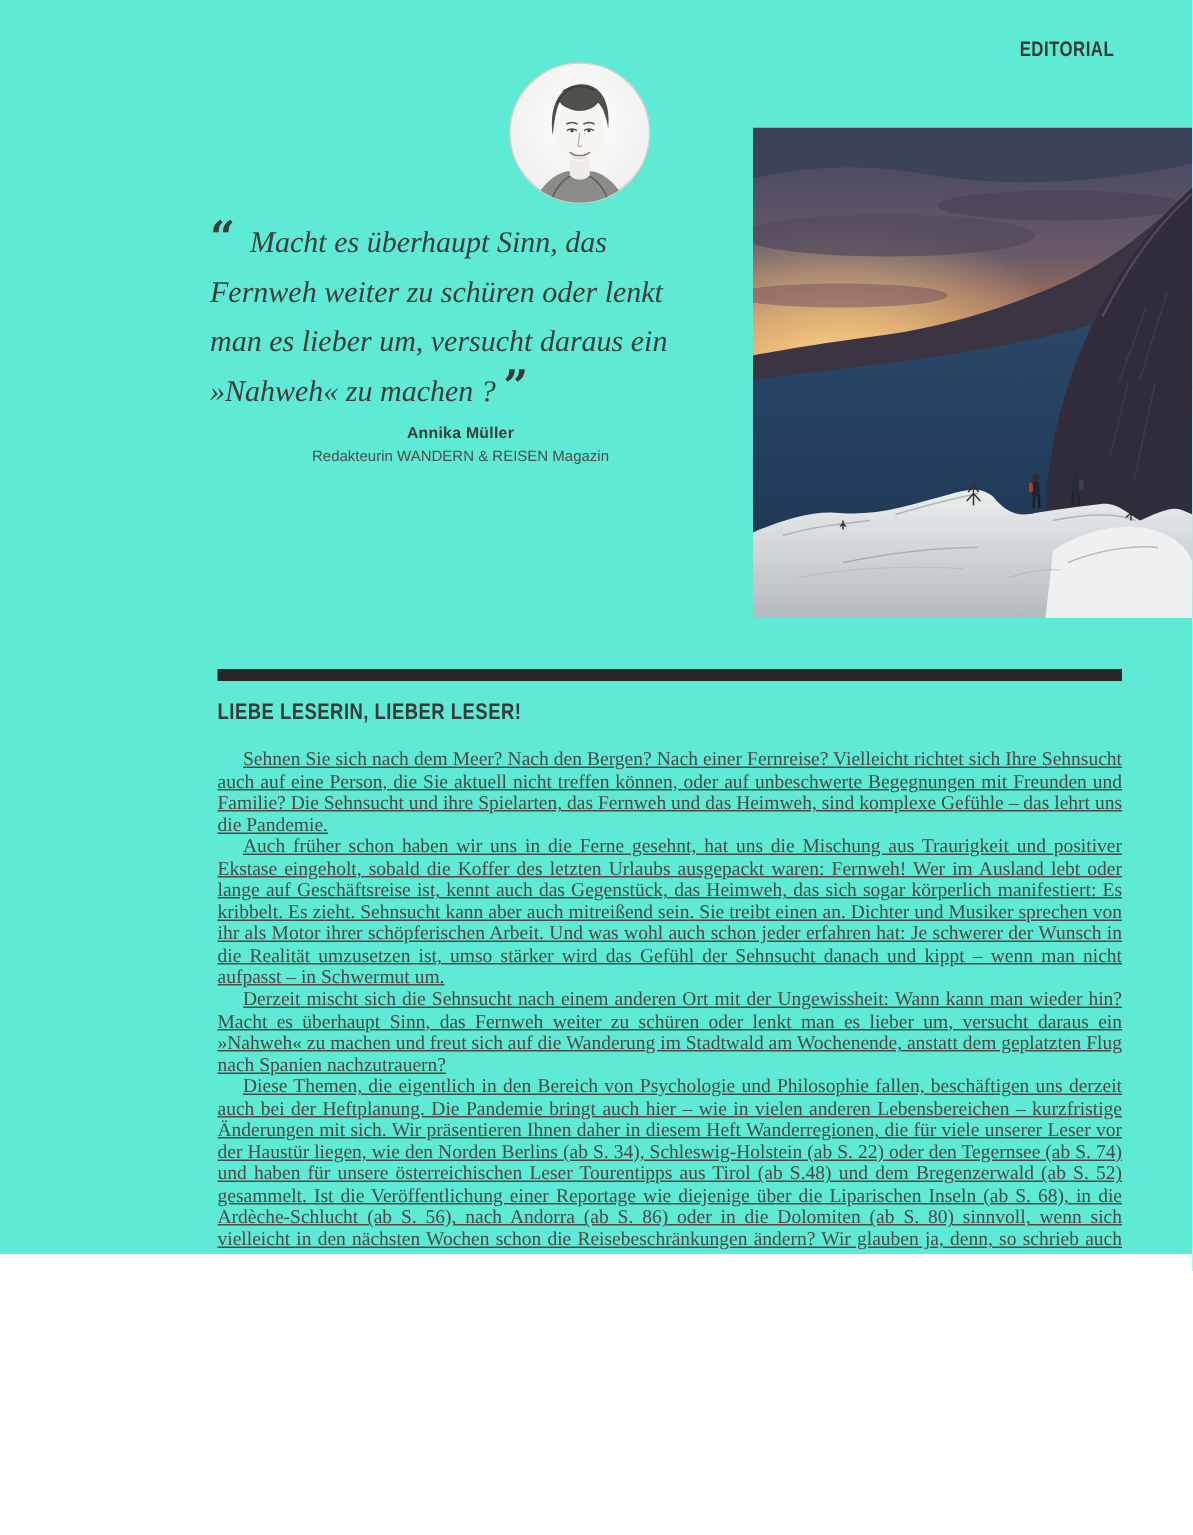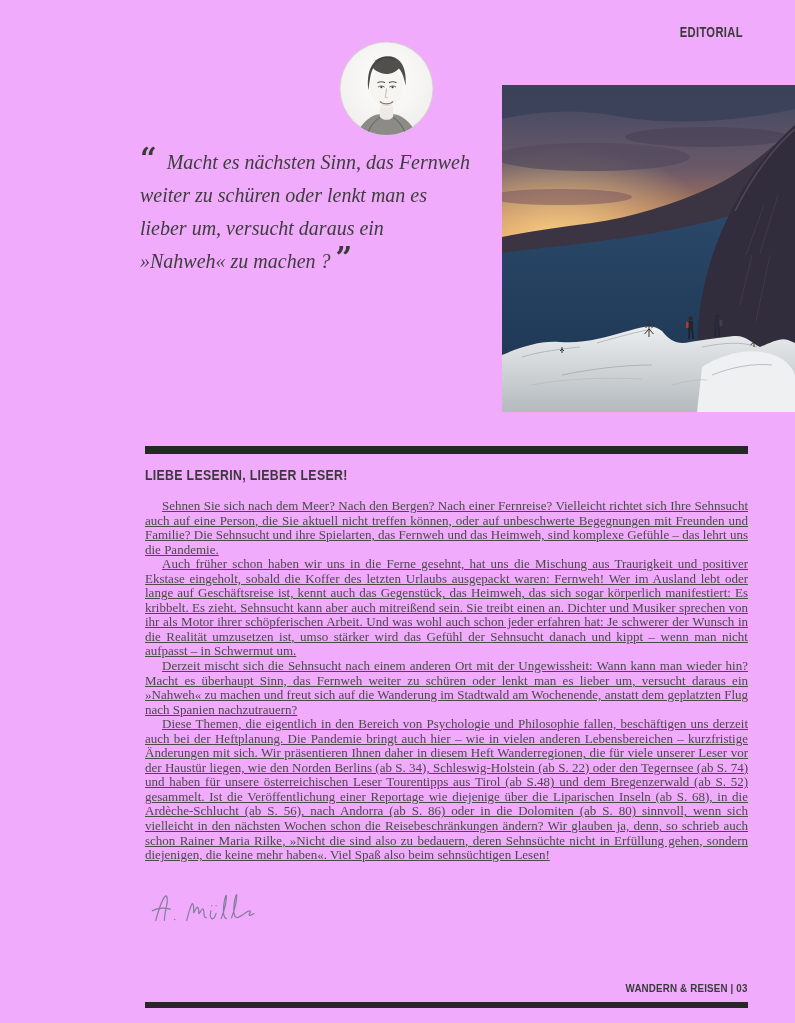--- a/index.html
+++ b/index.html
@@ -1,17 +1,17 @@
 <!DOCTYPE html>
 <html><head>
 <meta charset="utf-8">
 <style>
   html,body{margin:0;padding:0;background:#ffffff;}
   .page{
-    position:relative;width:795px;height:1023px;background:#f0abfc;overflow:hidden;
+    position:relative;width:795px;height:836px;background:#5eead4;overflow:hidden;
     font-family:"Liberation Sans",sans-serif;color:#4b4a48;
   }
   
   .page-label{
     position:absolute;top:24px;right:52px;
     font-size:14px;font-weight:bold;color:#3a3a39;letter-spacing:.4px;
     transform:scaleX(.8);transform-origin:right center;white-space:nowrap;
   }
   
   .portrait{position:absolute;left:339px;top:41px;width:95px;height:95px;}
@@ -93,23 +93,27 @@
         <circle cx="44.6" cy="48.6" r="1.1" fill="#3e3c3a"></circle>
         <circle cx="56.4" cy="48.6" r="1.1" fill="#3e3c3a"></circle>
         <path d="M50,50 C49.6,54 49.2,57 48.6,59 C49.6,60 50.8,60 51.6,59" stroke="#b7b0a6" stroke-width="0.9" fill="none"></path>
         <path d="M43,63.5 C46,67 54,67 57,63.5" stroke="#877c71" stroke-width="1.2" fill="none"></path>
         <path d="M45,67 C48,68.5 52,68.5 55,67" stroke="#cfc6ba" stroke-width="0.7" fill="none"></path>
       </g>
     </svg>
   </div>
 
   <div class="quote-block">
-    <span class="qmark open">“</span><span>Macht es nächsten Sinn, das Fernweh weiter zu schüren oder lenkt man es lieber um, versucht daraus ein »Nahweh« zu machen ?</span><span class="qmark close">”</span>
-  </div>
-
+    <span class="qmark open">“</span><span>Macht es überhaupt Sinn, das Fernweh weiter zu schüren oder lenkt man es lieber um, versucht daraus ein »Nahweh« zu machen ?</span><span class="qmark close">”</span>
+  </div>
+
+  <div class="attribution">
+    <div class="author-name">Annika Müller</div>
+    <div class="author-role">Redakteurin WANDERN &amp; REISEN Magazin</div>
+  </div>
 
   <div class="hero-photo">
     <svg viewBox="0 0 293 327" preserveAspectRatio="none">
       <defs>
         <linearGradient id="sky" x1="0" y1="0" x2="0" y2="1">
           <stop offset="0" stop-color="#3e4662"></stop>
           <stop offset="0.45" stop-color="#6b5a68"></stop>
           <stop offset="0.78" stop-color="#c97f52"></stop>
           <stop offset="1" stop-color="#f2b95e"></stop>
         </linearGradient>

